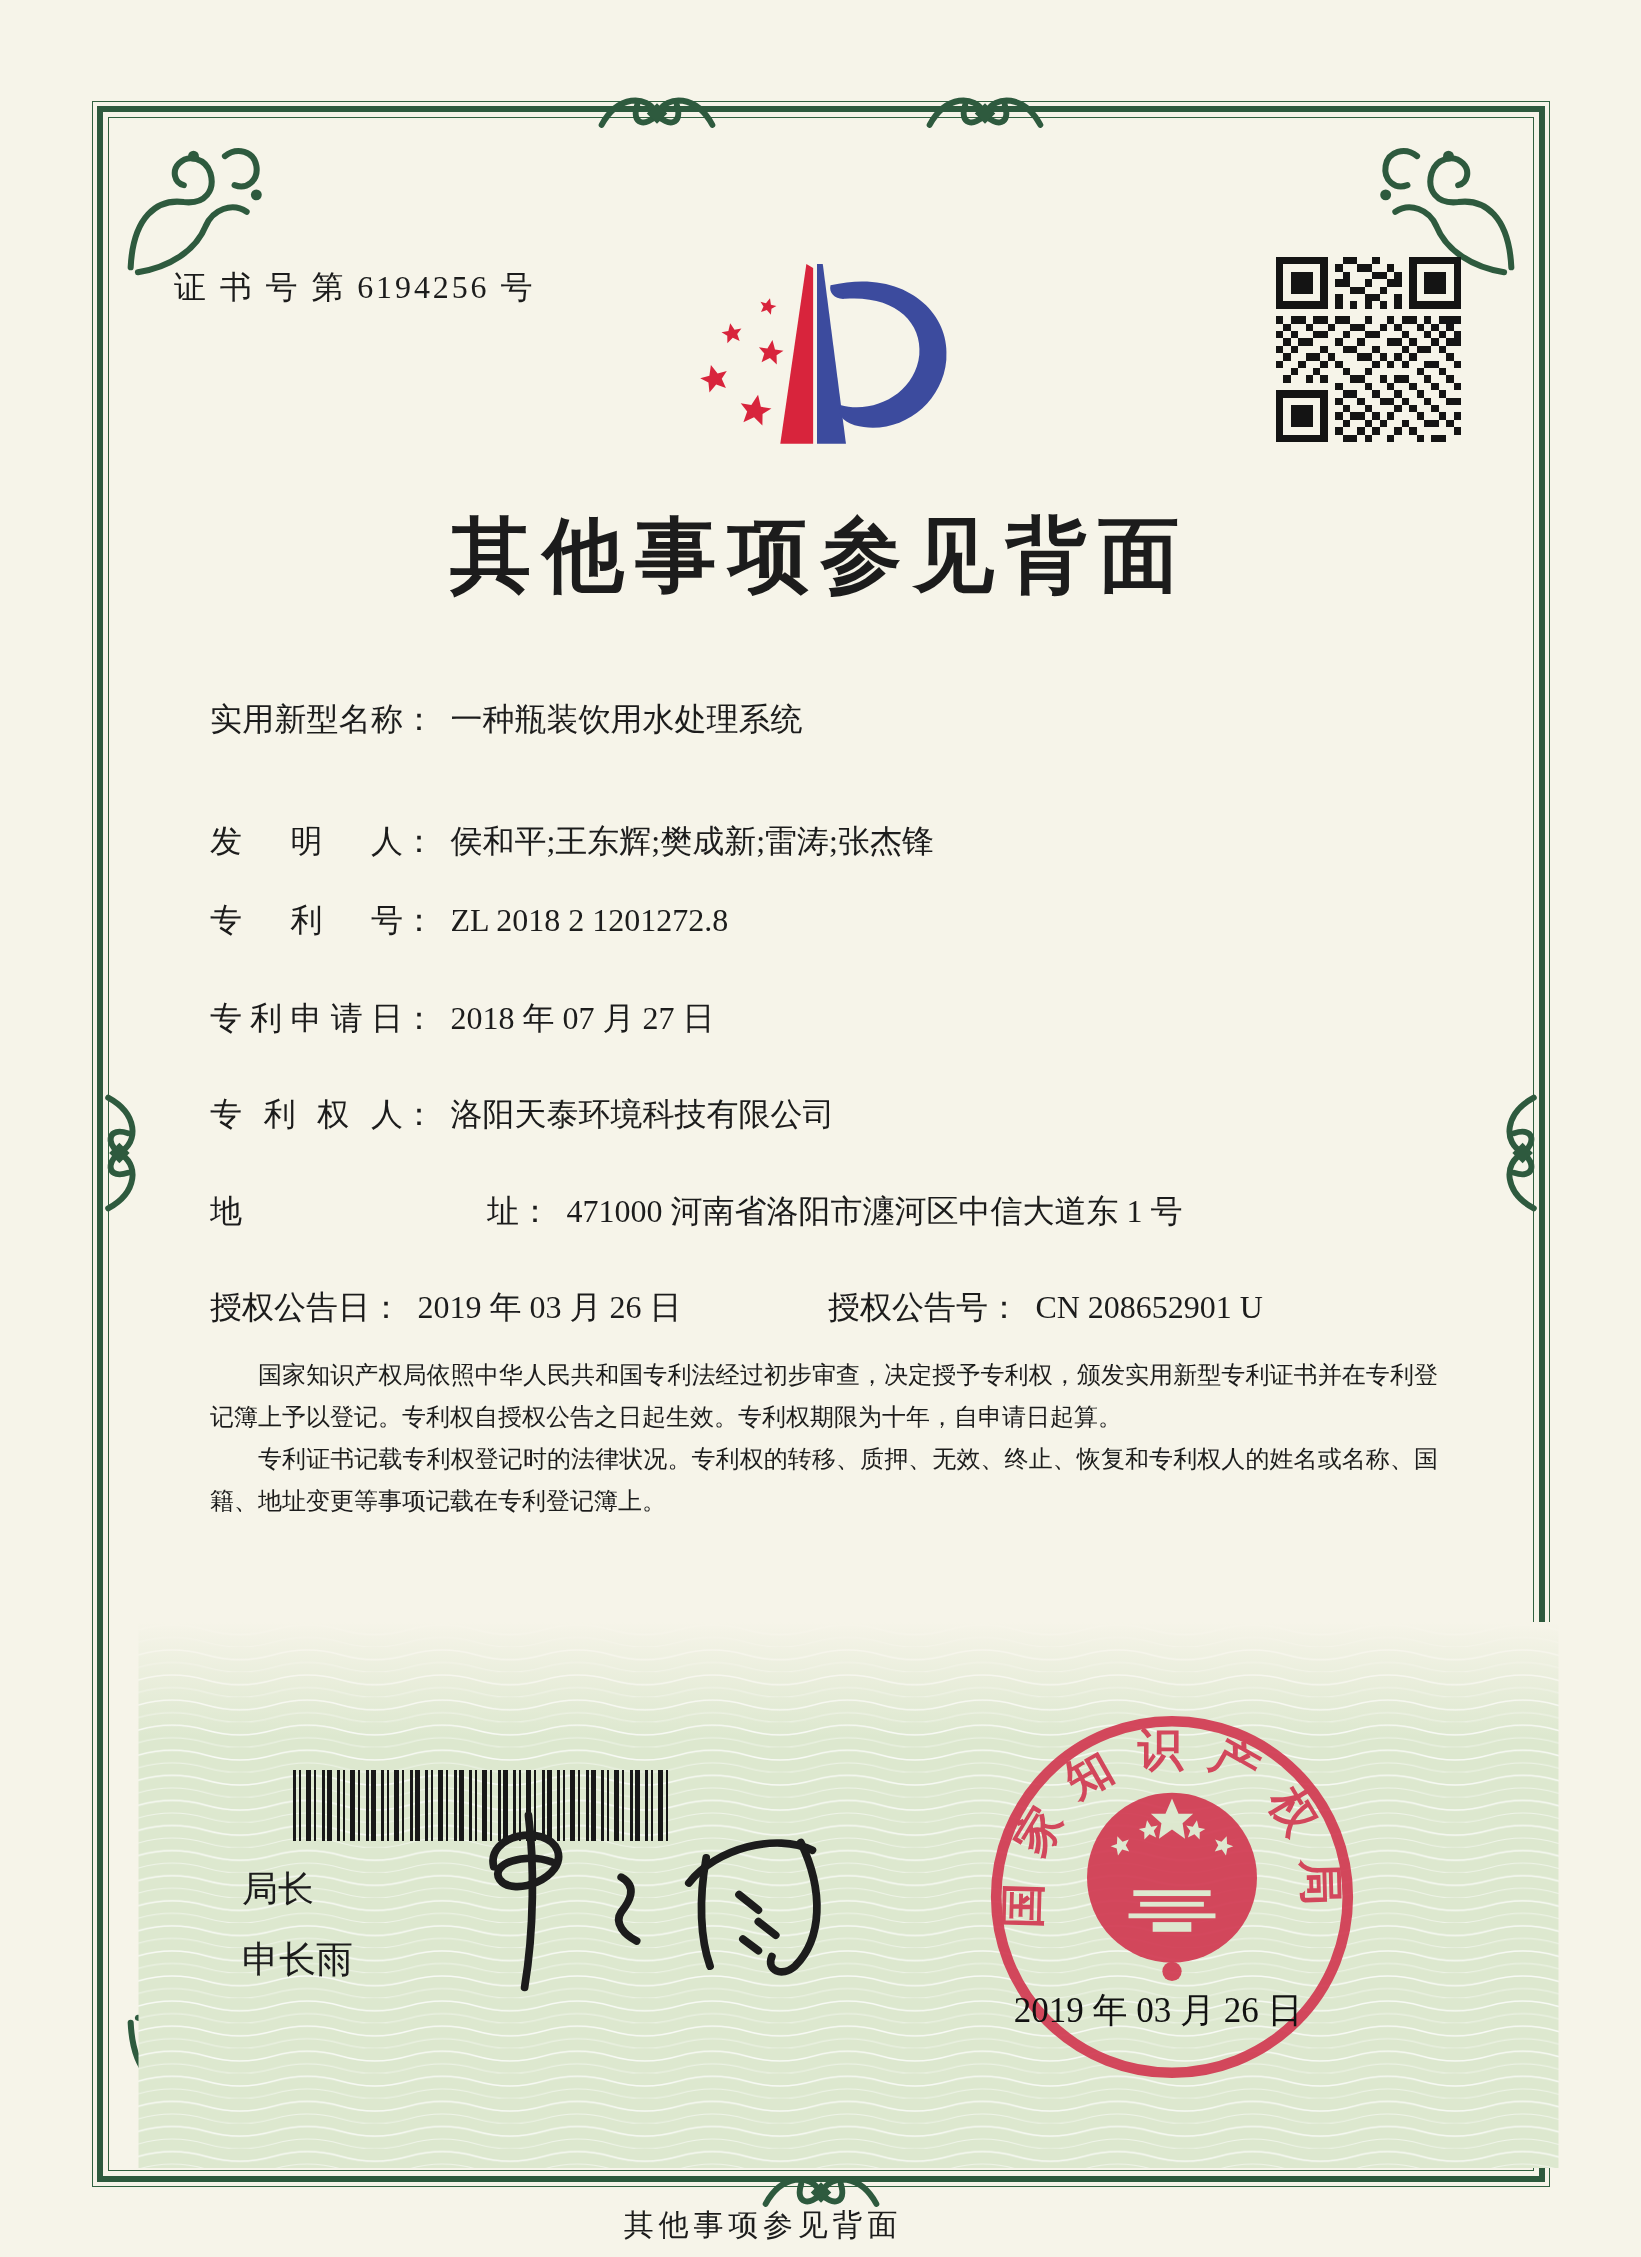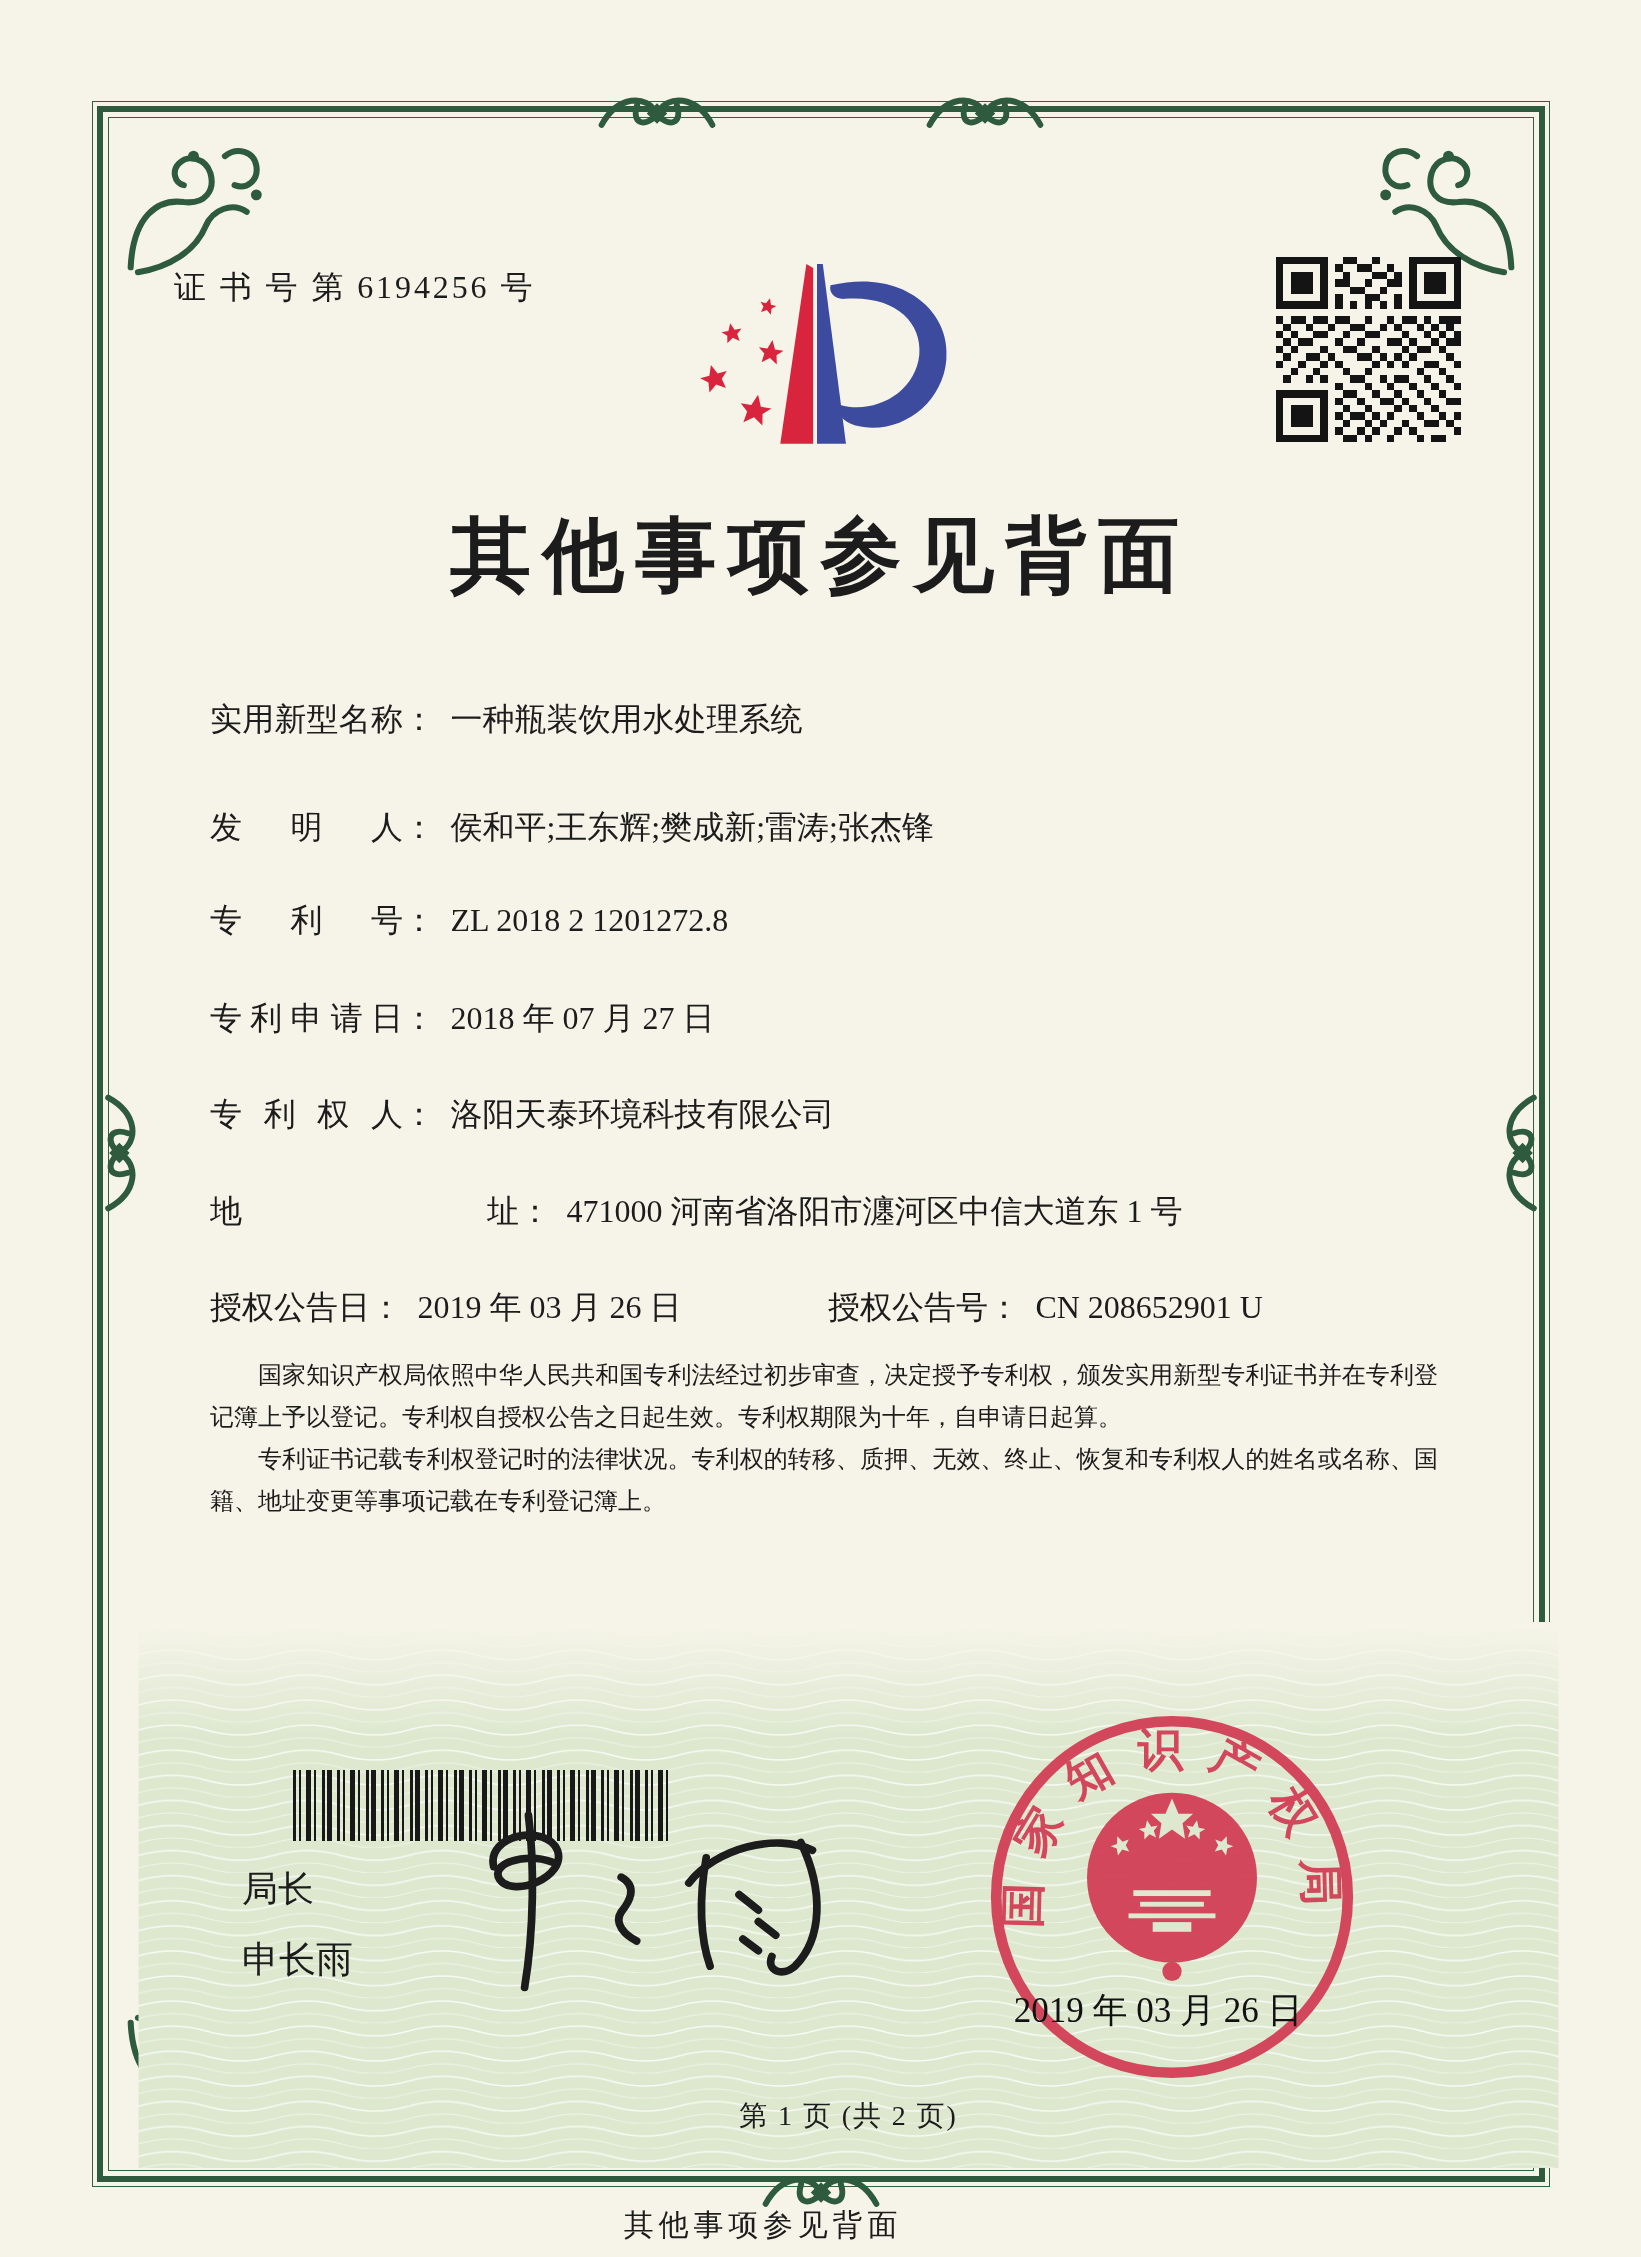--- a/index.html
+++ b/index.html
@@ -23,21 +23,21 @@
   .k-r{left:1344px;top:1023px;transform:rotate(-90deg);}
   
   .certno{position:absolute;left:174px;top:266px;font-size:32px;letter-spacing:2.9px;}
   .logo{position:absolute;left:676px;top:239px;width:309px;height:251px;}
   .qr{position:absolute;left:1276px;top:257px;width:185px;height:185px;}
   .title{position:absolute;left:0;width:1641px;top:502px;margin:0;text-align:center;
     font-size:81px;font-weight:700;letter-spacing:11.6px;}
   
   .fields{position:absolute;left:210px;top:681px;width:1228px;font-size:32px;}
   .frow{position:absolute;left:0;white-space:nowrap;height:44px;}
-  .f0{top:17.4px}.f1{top:125px}.f2{top:218px}.f3{top:316px}.f4{top:412px}.f5{top:509px}.f6{top:605px}
+  .f0{top:17.4px}.f1{top:139px}.f2{top:218px}.f3{top:316px}.f4{top:412px}.f5{top:509px}.f6{top:605px}
   .flabel{display:inline-block;width:193px;text-align:justify;text-align-last:justify;vertical-align:top;}
   .f5 .flabel{width:309px;}
   .fval{margin-left:15.4px;}
   .g2{position:absolute;left:618px;top:0;white-space:nowrap;}
   
   .paras{position:absolute;left:210px;top:1354px;width:1228px;font-size:24px;
     line-height:42px;text-align:justify;}
   .paras p{margin:0;text-indent:2em;}
   
   .greenzone{position:absolute;left:110px;top:1622px;width:1421px;height:546px;margin-left:28px;}
@@ -228,18 +228,17 @@
           <rect x="172" y="210" width="66" height="5"></rect>
           <rect x="160" y="222" width="90" height="5"></rect>
           <rect x="185" y="231" width="40" height="10"></rect>
         </g>
         <circle cx="205" cy="282" r="10" fill="#d23a52"></circle>
       </g>
     </svg>
 
     <div class="gz sealdate">2019 年 03 月 26 日</div>
 
-    <div class="gz pageinfo">第 1 页 (共 2 页)</div>
   </div>
 
   <div class="backnote">其他事项参见背面</div>
 </div>
 
 
 </body></html>

